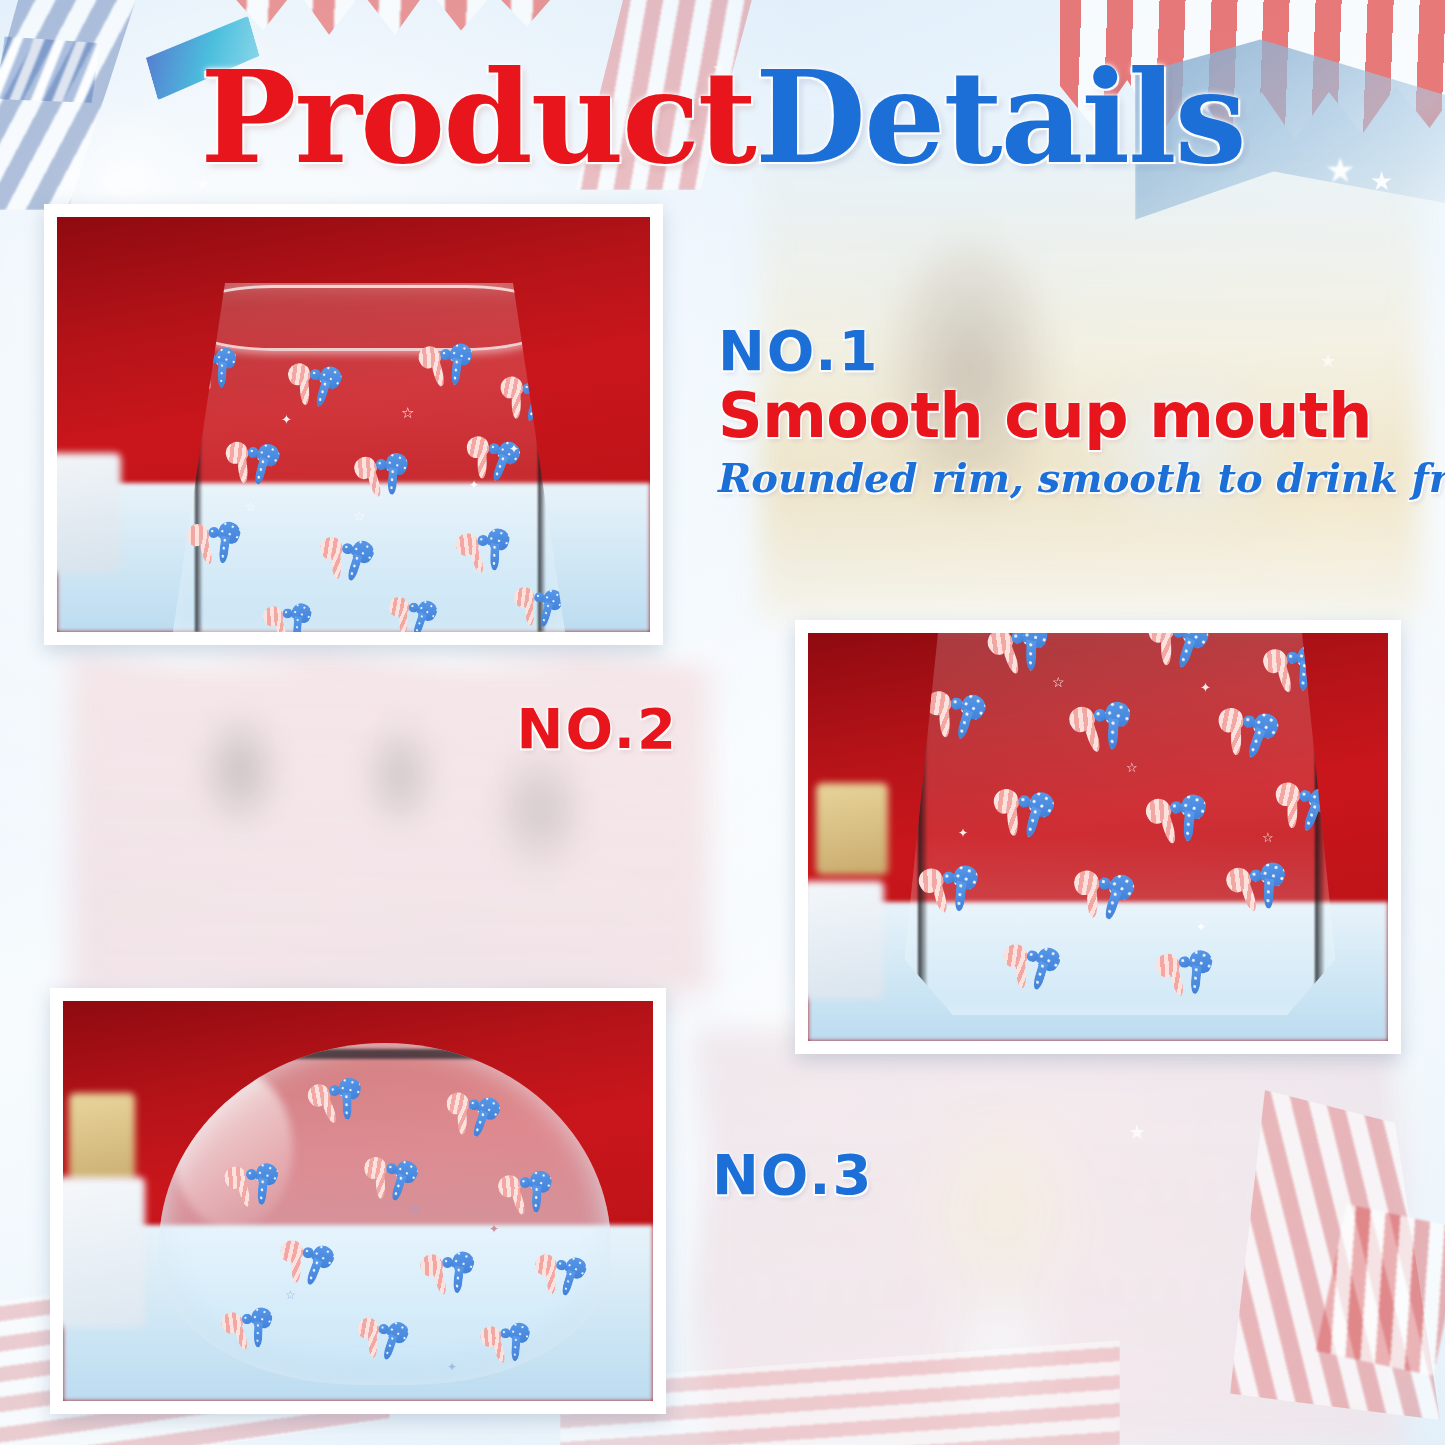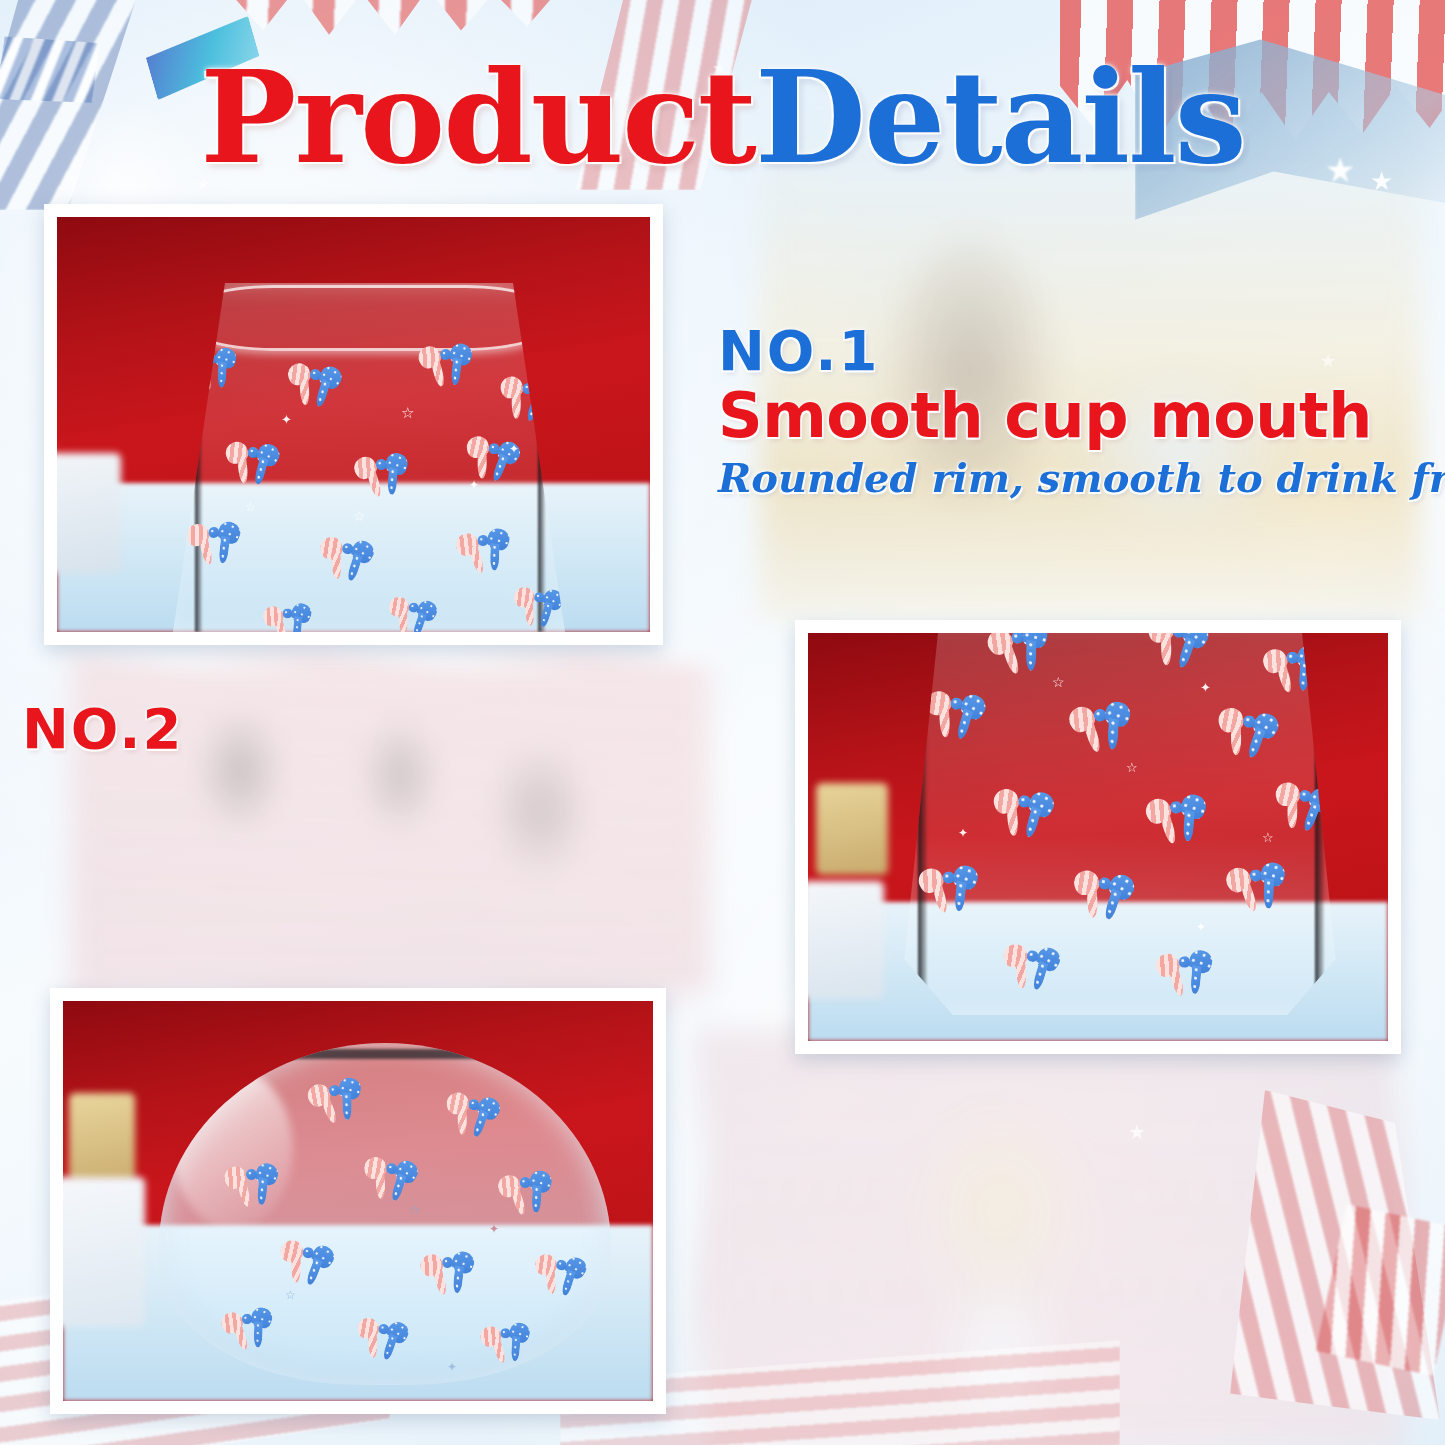--- a/index.html
+++ b/index.html
@@ -245,21 +245,21 @@
   .blue-txt{
     color:#1C6FD6;
     text-shadow:0 0 2px #fff,0 0 5px #fff,1.5px 1.5px 0 rgba(255,255,255,.95),-1.5px 1.5px 0 rgba(255,255,255,.95),2px 3px 5px rgba(0,30,110,.15);
   }
   .red-txt{
     color:#E8161C;
     text-shadow:0 0 2px #fff,0 0 5px #fff,1.5px 1.5px 0 rgba(255,255,255,.95),-1.5px 1.5px 0 rgba(255,255,255,.95),2px 3px 5px rgba(120,0,0,.15);
   }
 
   #feat1{left:718px;top:322px;text-align:left;}
-  #feat2{left:6px;top:700px;width:700px;padding-right:22px;box-sizing:border-box;padding-left:16px;}
+  #feat2{left:0;top:700px;width:700px;text-align:right;padding-right:22px;box-sizing:border-box;padding-left:16px;}
   #feat3{left:712px;top:1146px;text-align:left;}
 </style>
 </head>
 <body>
 
 <div id="canvas">
 
   <div class="bg-layer">
 
     <div class="bokeh" style="left:40px;top:100px;width:170px;height:170px;opacity:.8;"></div>
@@ -653,15 +653,16 @@
     <div class="f-no blue-txt">NO.1</div>
     <div class="f-head red-txt">Smooth cup mouth</div>
     <div class="f-sub blue-txt">Rounded rim, smooth to drink from</div>
   </div>
 
   <div class="feature" id="feat2">
     <div class="f-no red-txt">NO.2</div>
   </div>
 
   <div class="feature" id="feat3">
+    <div class="f-no blue-txt">NO.3</div>
   </div>
 
 </div>
 
 </body></html>

